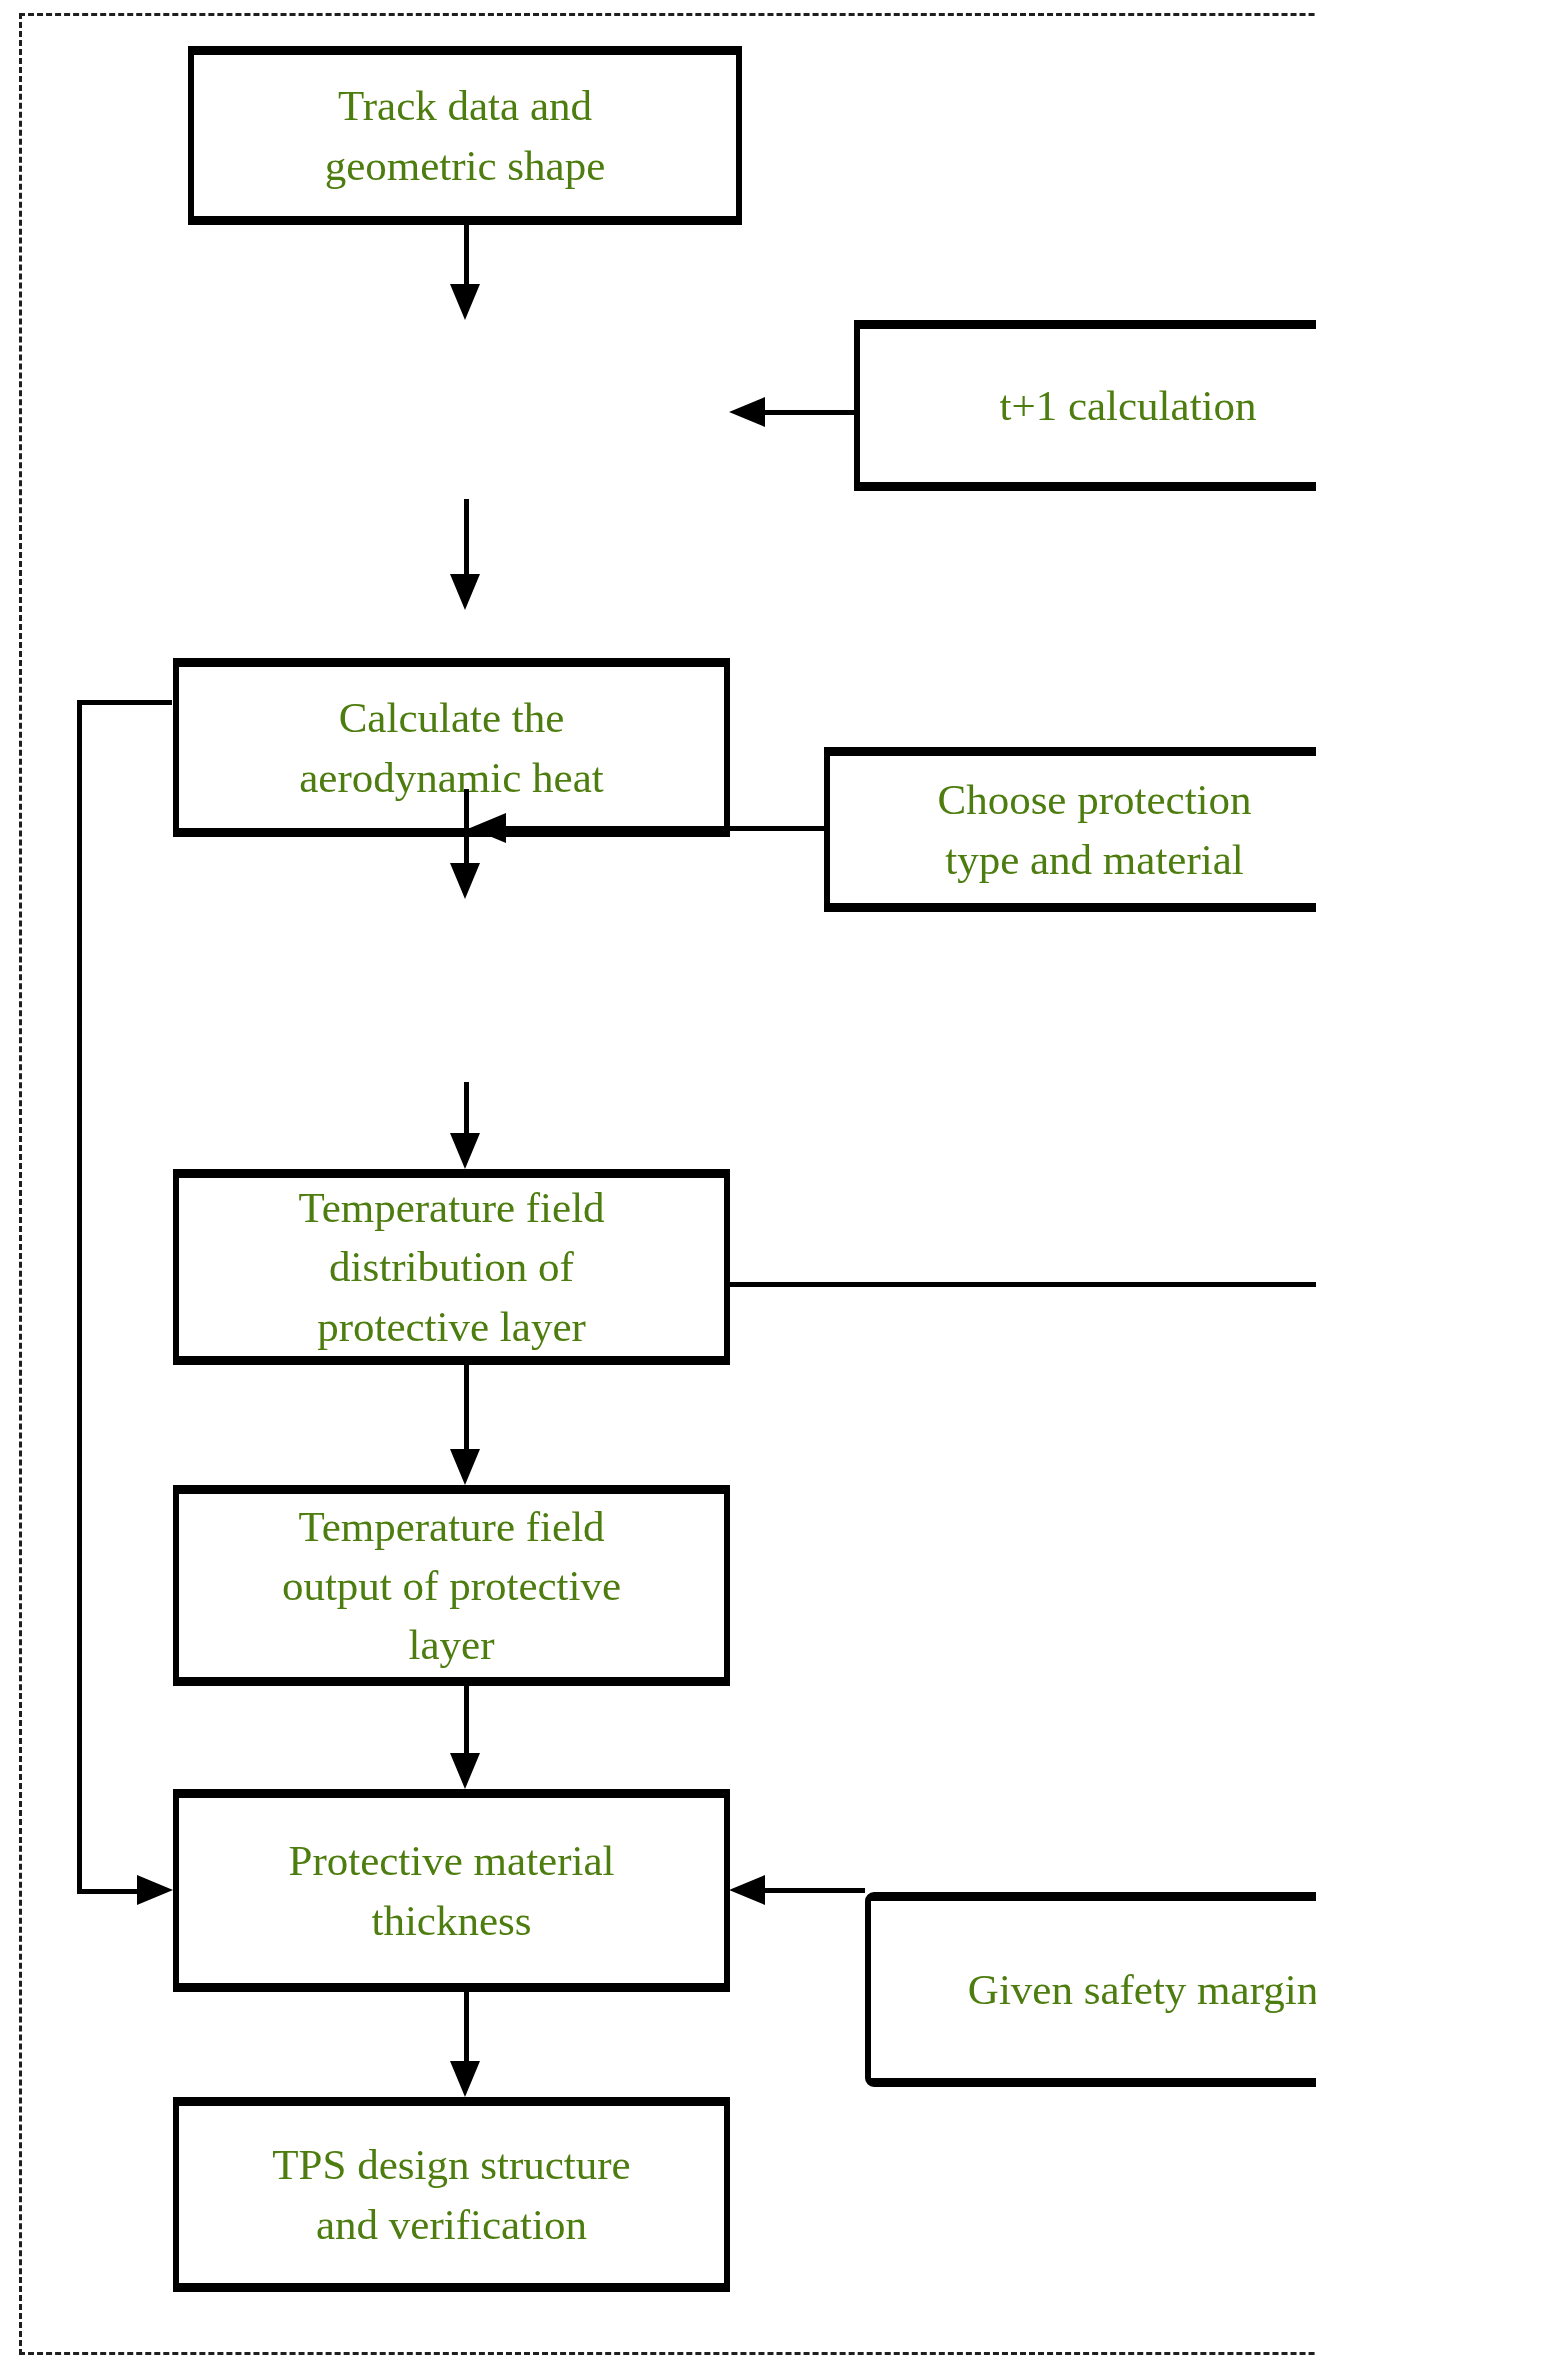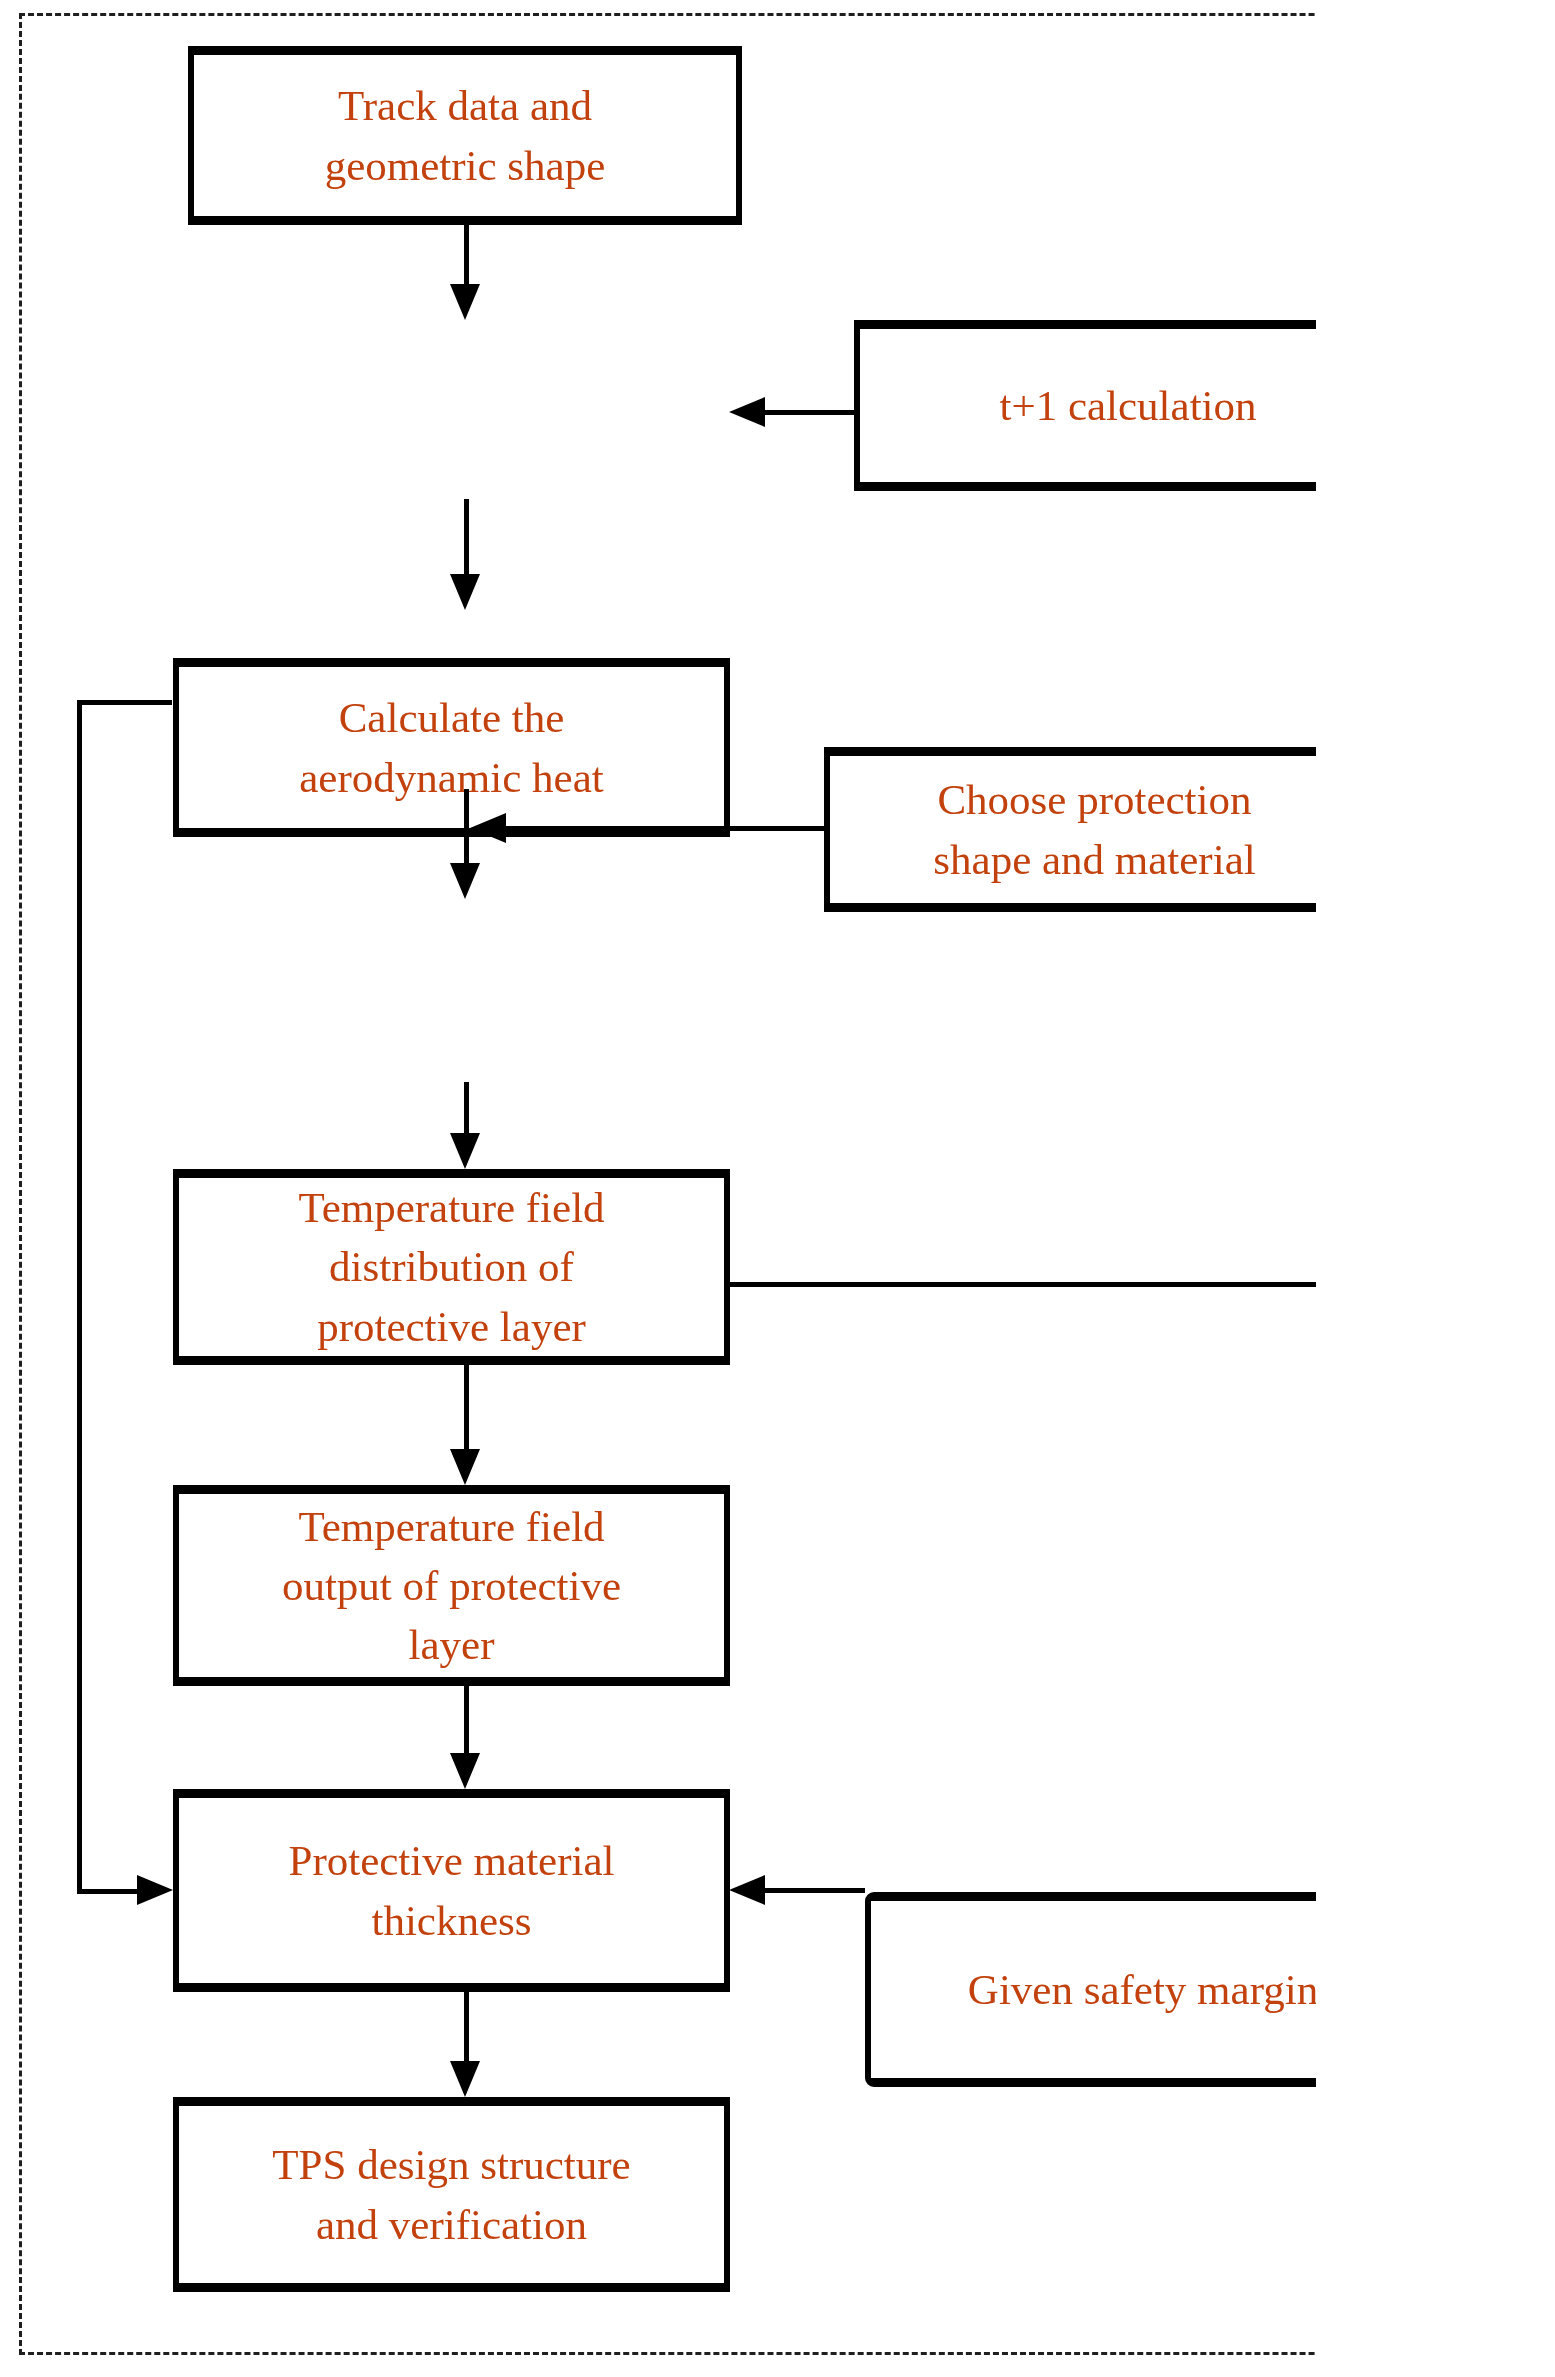--- a/index.html
+++ b/index.html
@@ -2,21 +2,21 @@
 <html style="font-size:12px"><head>
 <meta charset="utf-8">
 <style>
   html, body { margin: 0; padding: 0; background: #ffffff; }
   .page {
     position: relative;
     width: 1316px;
     height: 2377px;
     background: #ffffff;
     font-family: "Liberation Serif", "DejaVu Serif", serif;
-    color: #c2410c;
+    color: #4d7c0f;
     overflow: hidden;
   }
   .outer-border {
     position: absolute;
     left: 18.6px; top: 13.4px;
     width: 1512px; height: 2342px;
     border: 3.7px dashed #1f1f1f;
     box-sizing: border-box;
   }
   .node {
@@ -73,21 +73,21 @@
   <div class="node" style="left:188px; top:46px; width:554px; height:179px;">Track data and
 geometric shape</div>
 
 
   <div class="node" style="left:854px; top:320px; width:548px; height:171px;">t+1 calculation</div>
 
   <div class="node" style="left:173px; top:610px; width:557px; height:179px;margin-top:48px;">Calculate the
 aerodynamic heat</div>
 
   <div class="node" style="left:824px; top:747px; width:541px; height:165px;">Choose protection
-shape and material</div>
+type and material</div>
 
 
   <div class="node" style="left:173px; top:1169px; width:557px; height:196px;">Temperature field
 distribution of
 protective layer</div>
 
   <div class="node" style="left:173px; top:1485px; width:557px; height:201px;">Temperature field
 output of protective
 layer</div>
 

